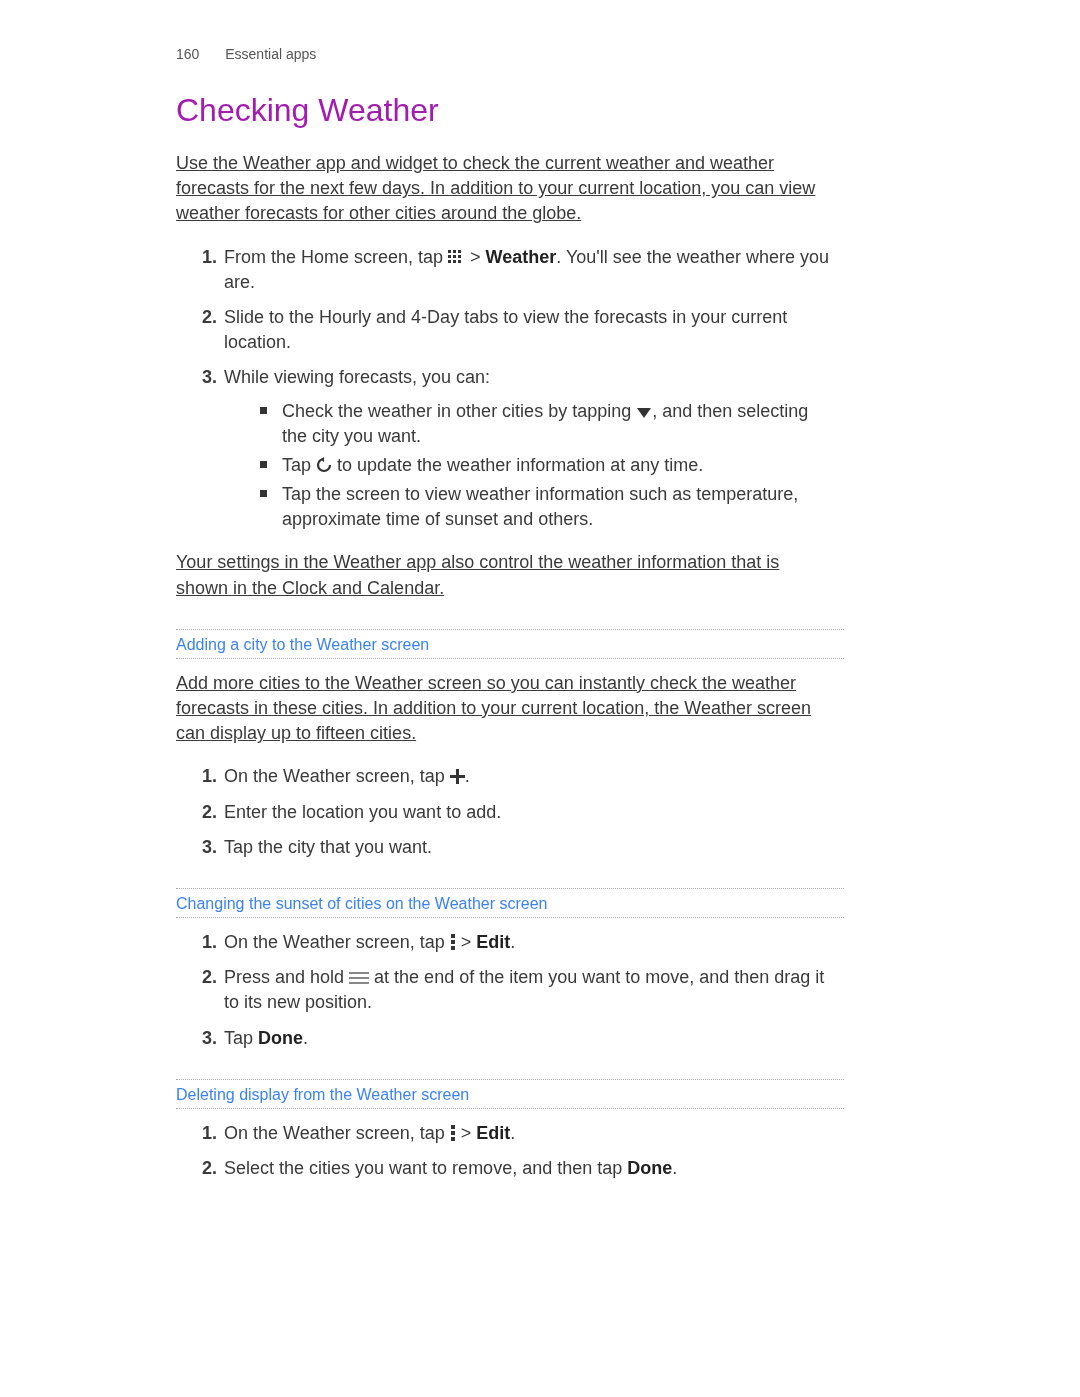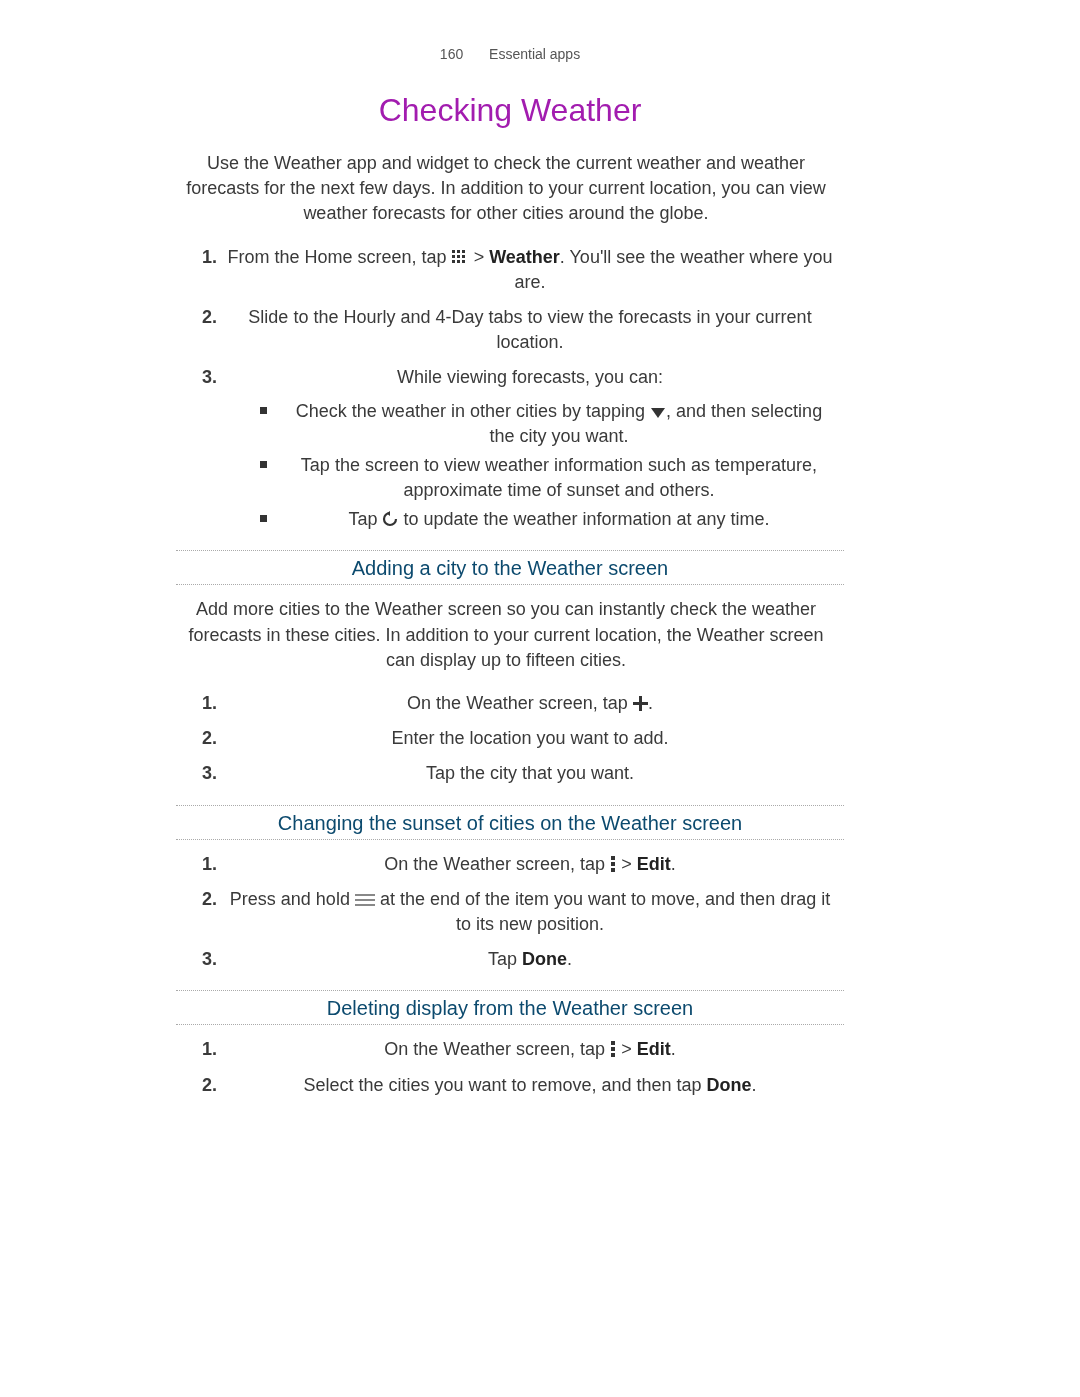--- a/index.html
+++ b/index.html
@@ -7,36 +7,35 @@
   body {
     font-family: "Segoe UI", "Helvetica Neue", Arial, sans-serif;
     font-size: 18px;
     color: #3a3a3a;
     background: #fff;
     width: 1080px;
     min-height: 1397px;
   }
   .page {
     padding: 46px 236px 50px 176px;
-    text-align: center;
   }
   .header-line {
     font-size: 14px;
     color: #555;
     margin-bottom: 30px;
   }
   .header-line .pno { display:inline-block; margin-right: 22px; }
   h1.title {
     color: #a21caf;
     font-weight: 400;
     font-size: 32px;
     margin: 0 0 22px 0;
     letter-spacing: 0px;
   }
-  p.body { margin: 0 8px 18px 0; line-height: 1.4; }
+  p.body { margin: 0 8px 18px 0; line-height: 1.4; text-decoration: underline; }
   ol.steps {
     list-style: decimal;
     padding-left: 46px;
     margin: 0 8px 18px 0;
   }
   ol.steps > li {
     padding-left: 2px;
     margin-bottom: 10px;
     line-height: 1.4;
   }
@@ -55,27 +54,27 @@
   ul.bullets > li::before {
     content: "";
     position: absolute;
     left: 0;
     top: 8px;
     width: 7px;
     height: 7px;
     background: #333;
   }
   .subhead {
-    color: #0c4a6e;
-    font-size: 20px;
+    color: #3b82f6;
+    font-size: 16px;
     font-weight: 400;
     padding: 6px 0 4px 0;
     border-top: 1px dotted #aaa;
     border-bottom: 1px dotted #aaa;
-    margin: 8px 0 12px 0;
+    margin: 28px 0 12px 0;
   }
   .bold { font-weight: 600; color:#222; }
   .icon {
     display: inline-block;
     vertical-align: -2px;
   }
   svg { display: block; }
 </style>
 </head>
 <body>
@@ -109,31 +108,32 @@
     </li>
     <li>Slide to the Hourly and 4-Day tabs to view the forecasts in your current location.</li>
     <li>
       <span>While viewing forecasts, you can:</span>
       <ul class="bullets">
         <li>
           <span>Check the weather in other cities by tapping </span><span class="icon"><svg width="16" height="12" viewBox="0 0 16 12">
                 <polygon points="1,1 15,1 8,11" fill="#333"></polygon>
               </svg></span><span>, and then selecting the city you want.</span>
         </li>
-        <li>Tap the screen to view weather information such as temperature, approximate time of sunset and others.</li>
         <li>
           <span>Tap </span><span class="icon"><svg width="16" height="16" viewBox="0 0 16 16">
                 <path d="M8 2 A6 6 0 1 0 14 8" fill="none" stroke="#333" stroke-width="2.2"></path>
                 <polygon points="8,0 8,5 4.5,2.5" fill="#333"></polygon>
               </svg></span><span> to update the weather information at any time.</span>
         </li>
+        <li>Tap the screen to view weather information such as temperature, approximate time of sunset and others.</li>
       </ul>
     </li>
   </ol>
 
+  <p class="body">Your settings in the Weather app also control the weather information that is shown in the Clock and Calendar.</p>
 
   <div class="subhead">Adding a city to the Weather screen</div>
   <p class="body">Add more cities to the Weather screen so you can instantly check the weather forecasts in these cities. In addition to your current location, the Weather screen can display up to fifteen cities.</p>
   <ol class="steps">
     <li>
       <span>On the Weather screen, tap </span><span class="icon"><svg width="15" height="15" viewBox="0 0 15 15">
             <rect x="6" y="0" width="3" height="15" fill="#333"></rect>
             <rect x="0" y="6" width="15" height="3" fill="#333"></rect>
           </svg></span><span>.</span>
     </li>

